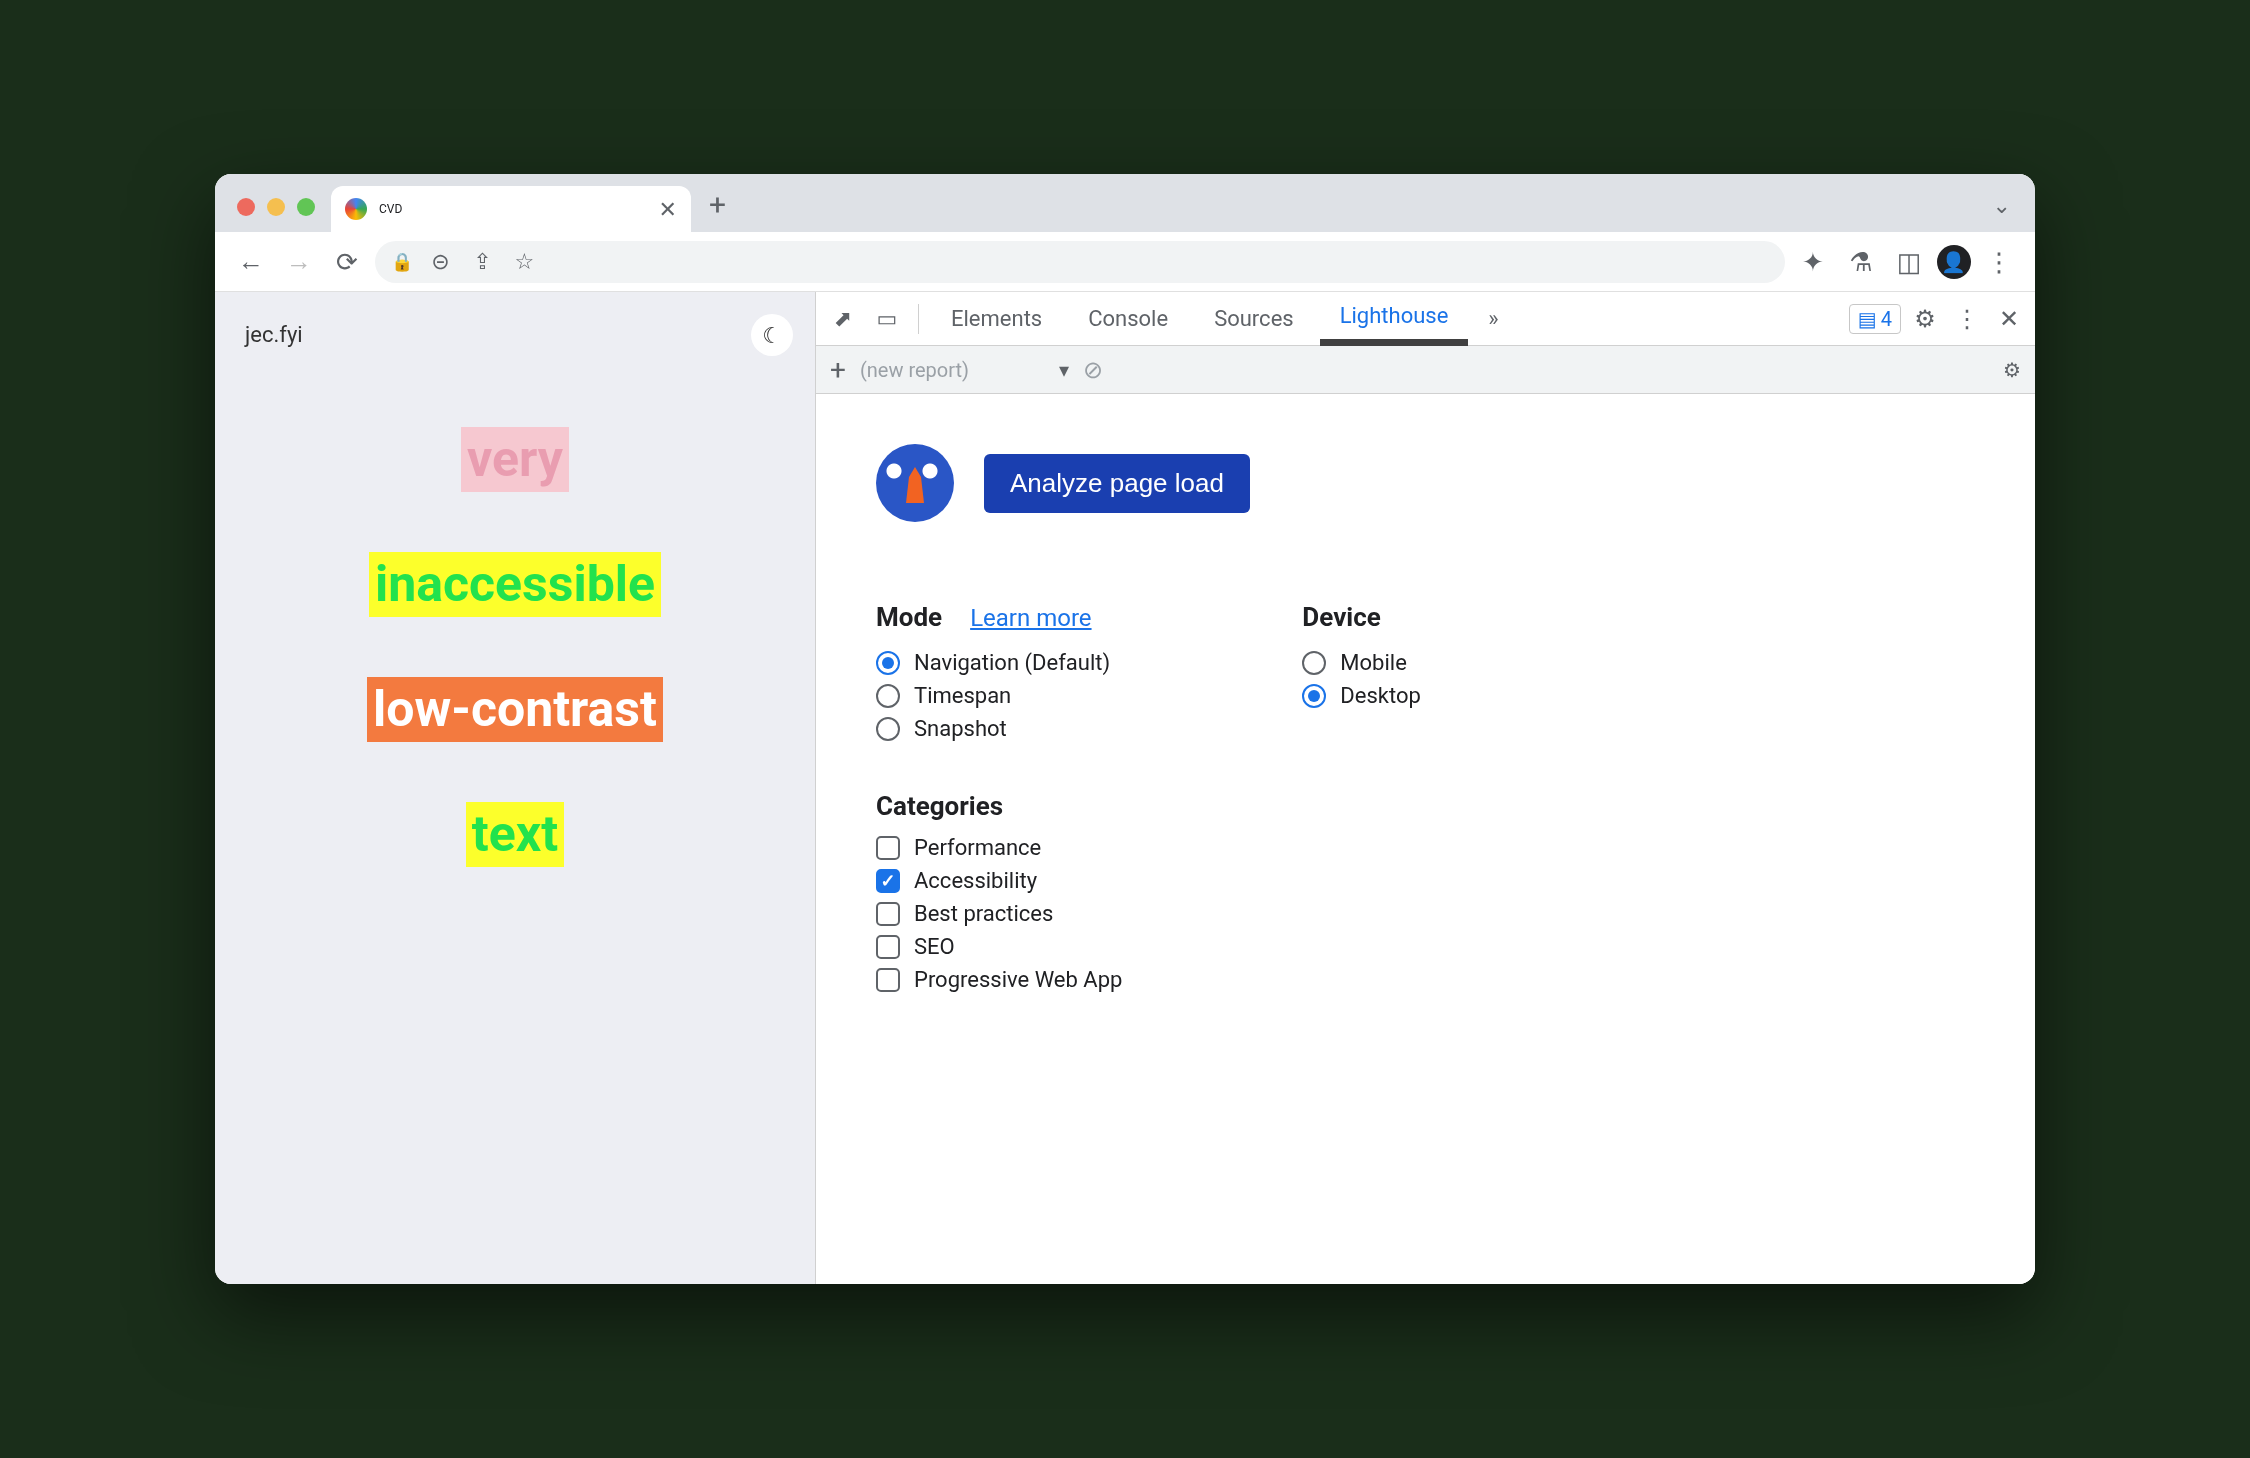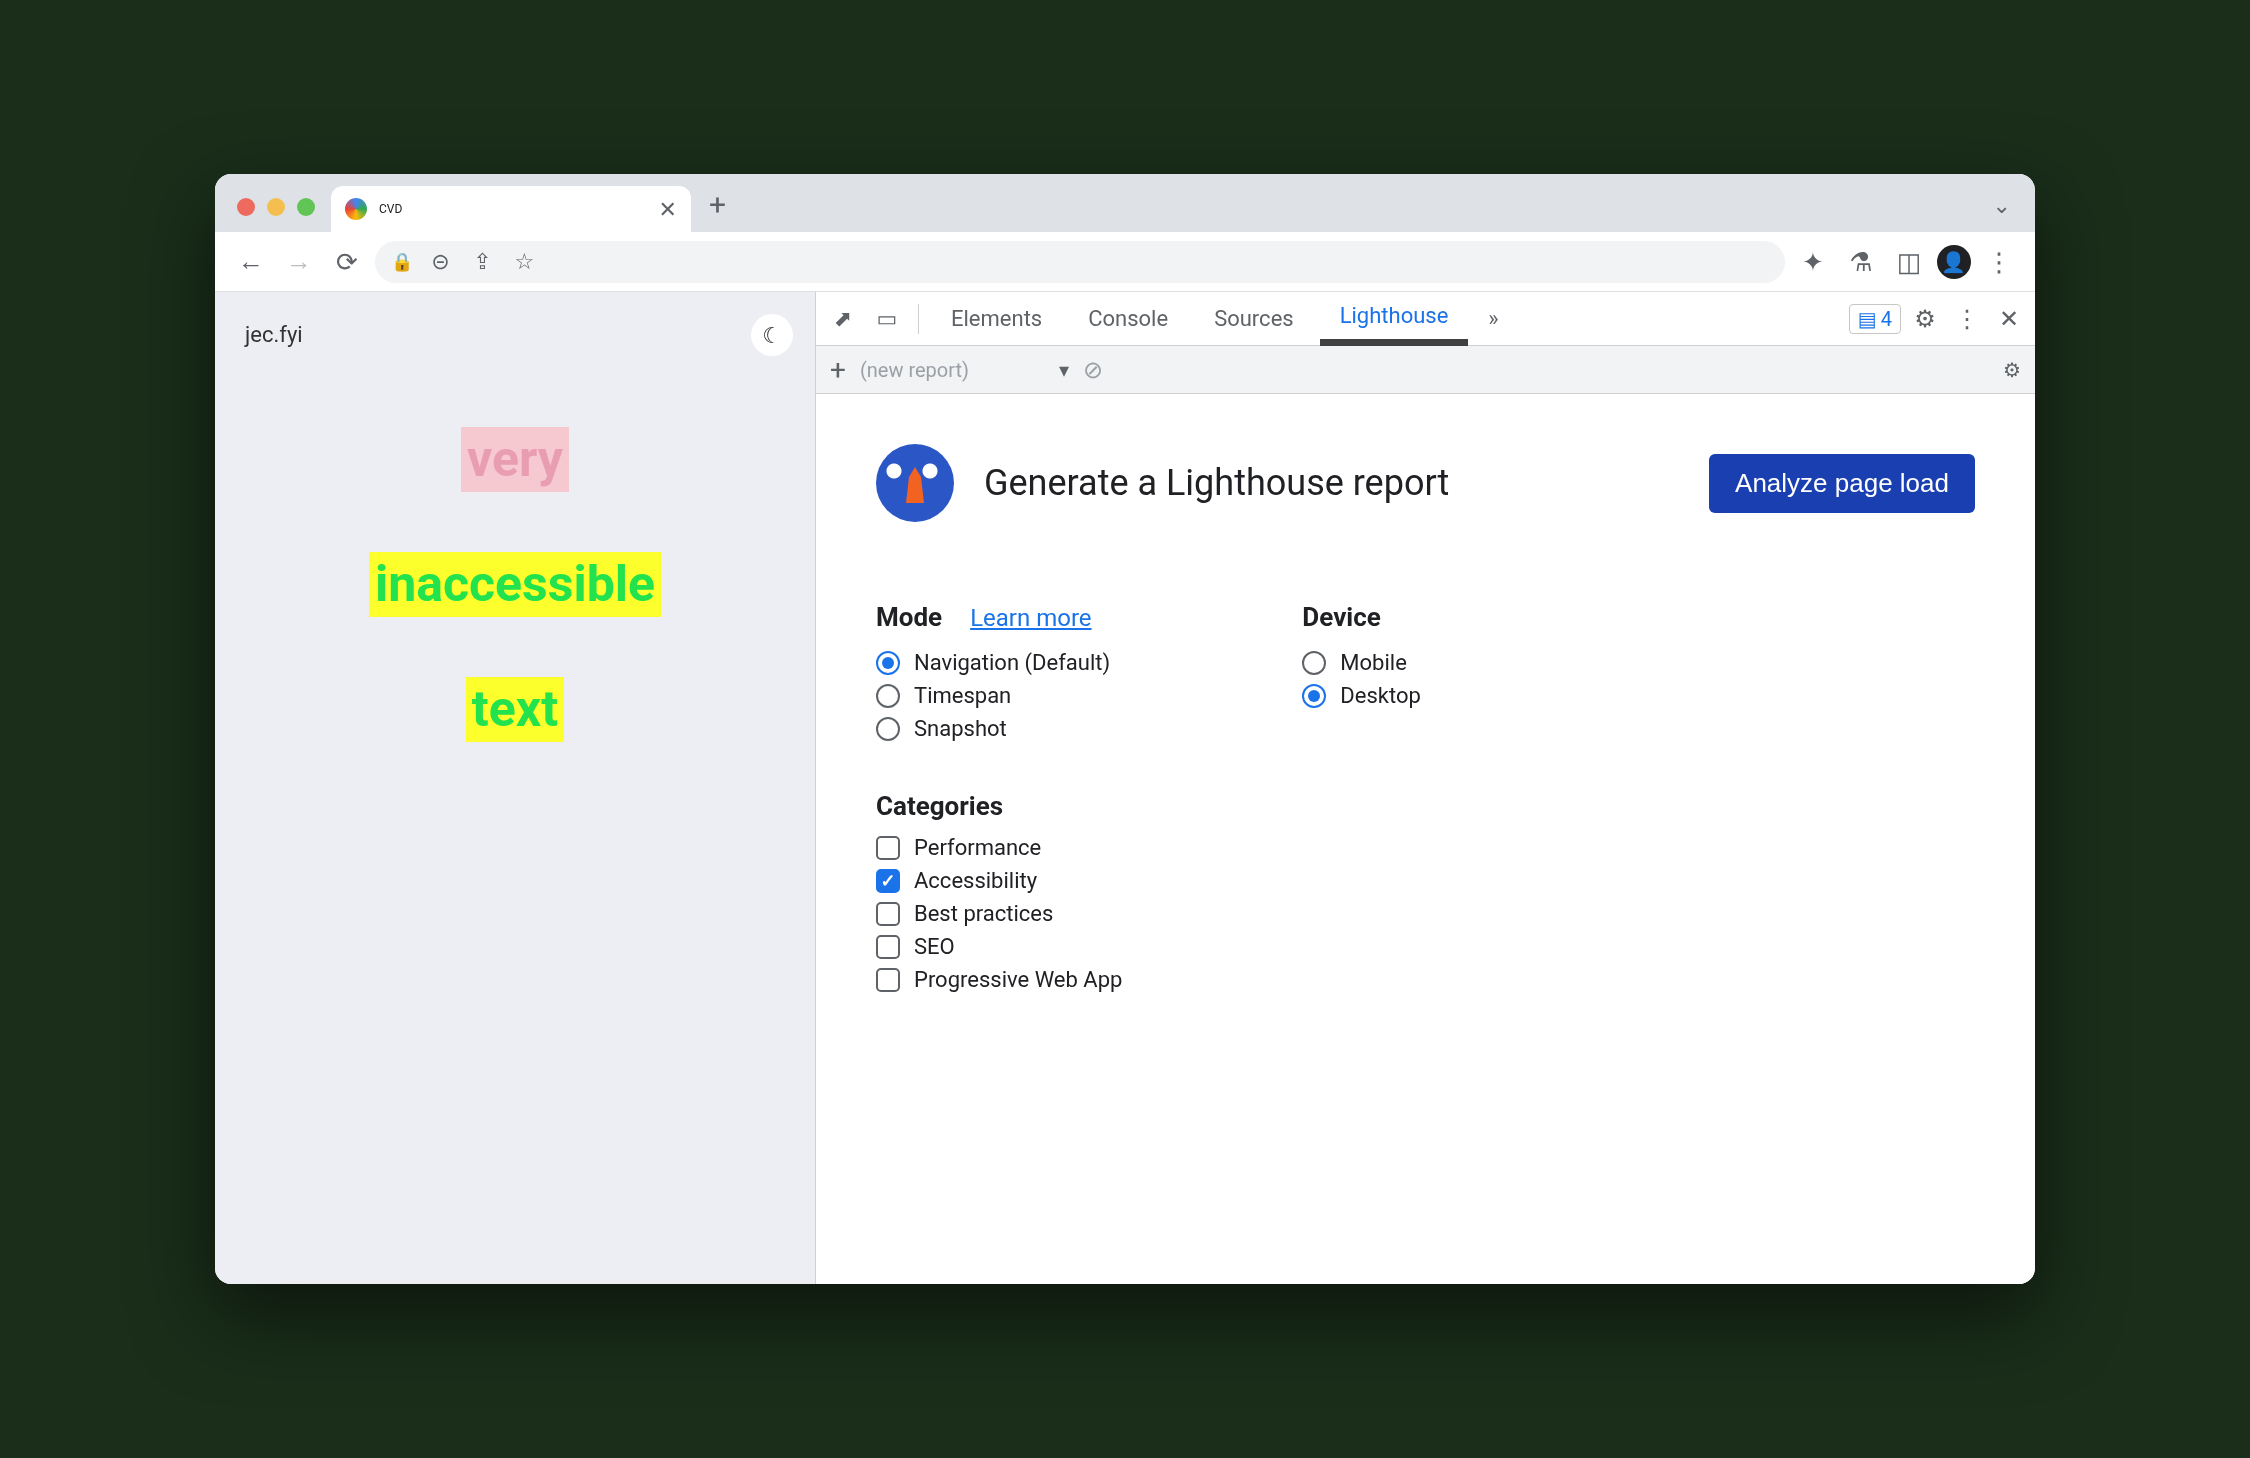--- a/index.html
+++ b/index.html
@@ -219,20 +219,21 @@
   <div class="content">
 
     <div class="page">
       <div class="brand">jec.fyi</div>
       <div class="moon">
         <span>☾</span>
       </div>
       <div class="samples">
         <span class="s1">very</span>
         <span class="s2">inaccessible</span>
+        <span class="s3">low-contrast</span>
         <span class="s4">text</span>
       </div>
     </div>
 
     <div class="devtools">
       <div class="dt-tabs">
         <span class="dicon">⬈</span>
         <span class="dicon">▭</span>
         <span class="sep"></span>
         <span class="dtab">Elements</span>
@@ -256,21 +257,20 @@
           <span>(new report)</span>
         </span>
         <span class="no">⊘</span>
         <span class="spacer3"></span>
         <span class="gear">⚙</span>
       </div>
 
       <div class="lh-body">
         <div class="lh-head">
           <div class="lh-logo"></div>
-          <div class="lh-title">Generate a Lighthouse report</div>
           <button class="lh-btn">Analyze page load</button>
         </div>
 
         <div class="lh-sections">
           <div class="lh-col">
             <h3>
               <span>Mode</span>
               <a href="#">Learn more</a>
             </h3>
             <div id="modes">

